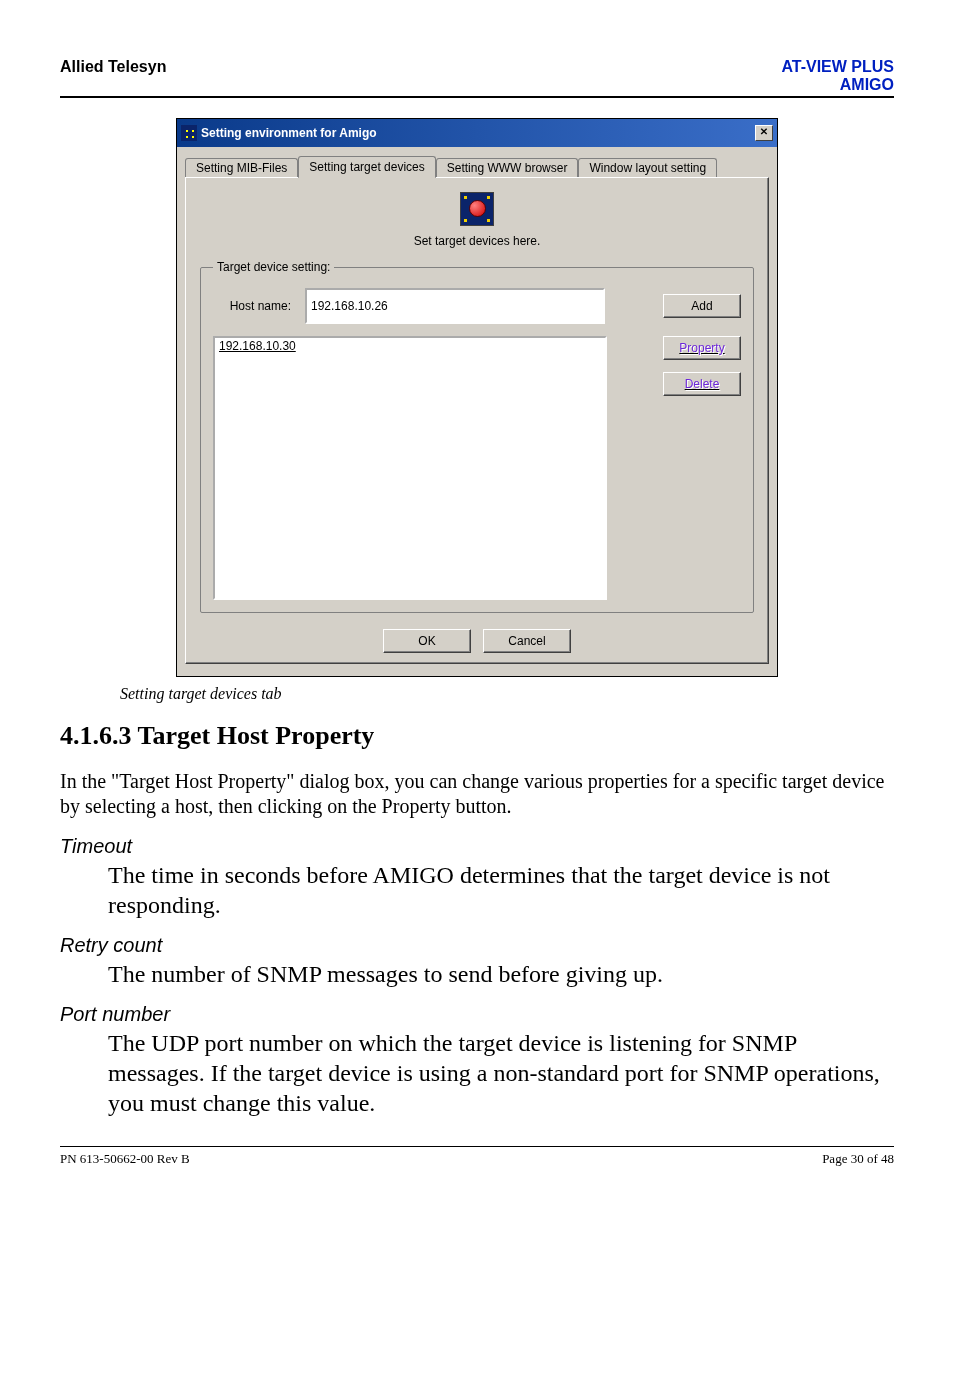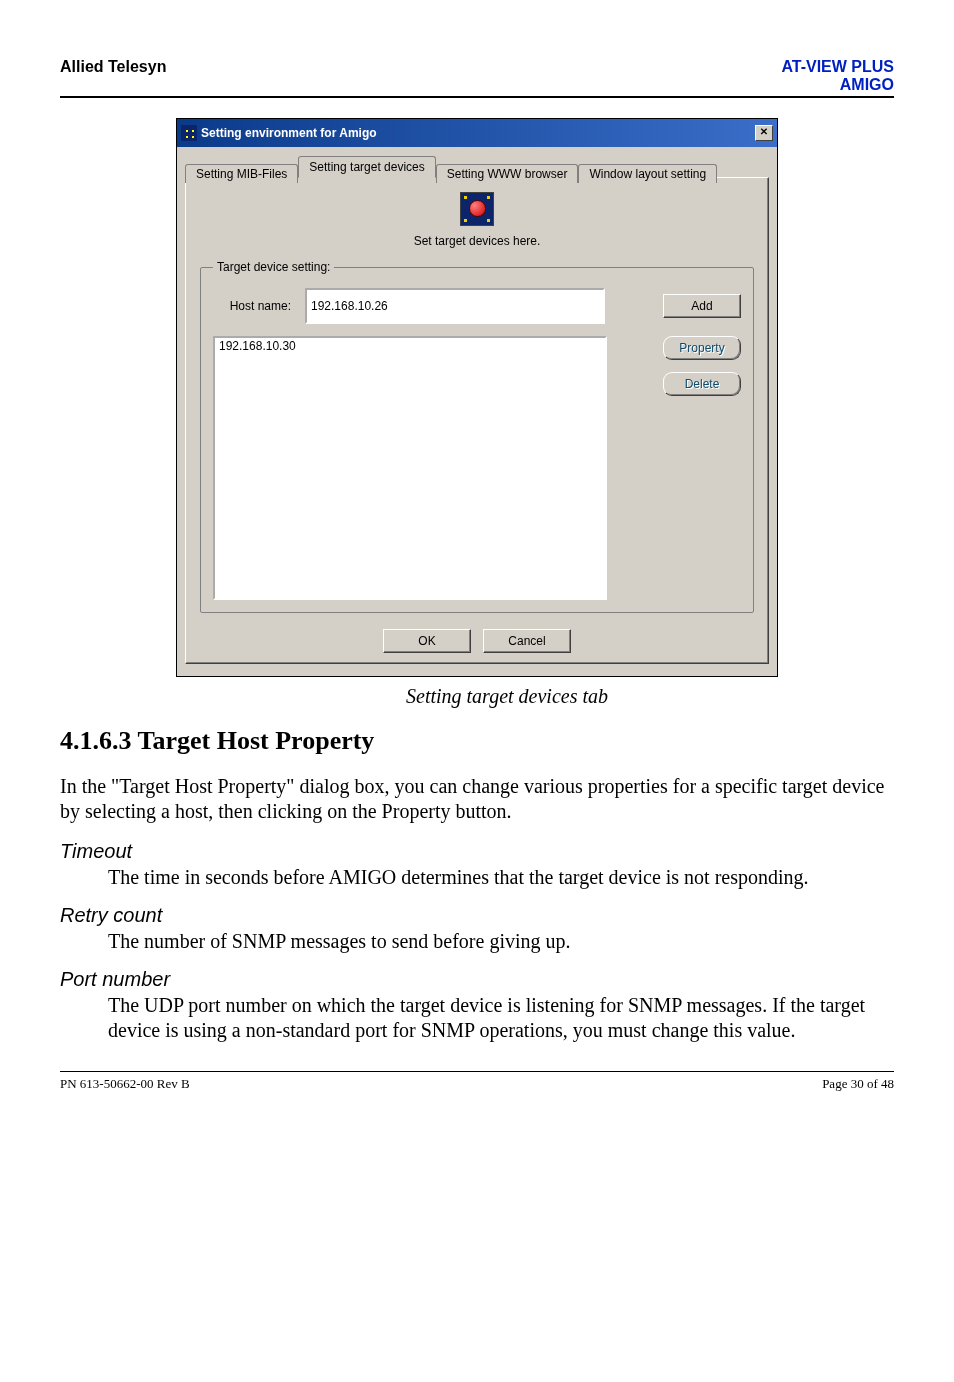--- a/index.html
+++ b/index.html
@@ -105,21 +105,21 @@
     color: #000;
     font-size: 12px;
     white-space: nowrap;
   }
   .tab.active {
     border-bottom: 1px solid #d4d0c8;
     top: 1px;
     z-index: 3;
   }
   .tab:not(.active) {
-    top: 6px;
+    top: 0;
     padding-top: 2px;
     padding-bottom: 2px;
   }
   .tab-panel {
     border: 1px solid #fff;
     border-left-color: #fff;
     border-top-color: #fff;
     border-right-color: #404040;
     border-bottom-color: #404040;
     box-shadow: inset -1px -1px 0 #808080, inset 1px 1px 0 #d4d0c8;
@@ -199,32 +199,32 @@
     background: #d4d0c8;
     border: 1px solid #404040;
     border-top-color: #fff;
     border-left-color: #fff;
     box-shadow: inset -1px -1px 0 #808080;
     font-size: 12px;
     cursor: pointer;
     padding: 0 6px;
   }
   .btn.disabled {
-    color: #0c4a6e;
+    color: #6d28d9;
     text-shadow: 1px 1px 0 #fff;
     cursor: default;
-    border-radius: 9px;
   }
   .underline-first::first-letter {
     text-decoration: underline;
   }
   .listrow {
     display: flex;
     gap: 21px;
     align-items: flex-start;
+    text-decoration: underline;
   }
   .listbox {
     width: 390px;
     height: 260px;
     border: 2px inset #fff;
     background: #fff;
     overflow: auto;
     font-family: Tahoma, Arial, sans-serif;
     font-size: 12px;
   }
@@ -239,23 +239,22 @@
   }
   .ok-cancel {
     display: flex;
     justify-content: center;
     gap: 12px;
     margin-top: 16px;
   }
   .caption {
     font-style: italic;
     font-family: "Times New Roman", Times, serif;
-    font-size: 20px;
+    font-size: 16px;
     margin: 8px 0 18px 60px;
-    text-align: center;
   }
   h2.section {
     font-family: "Times New Roman", Times, serif;
     font-size: 26px;
     font-weight: bold;
     margin: 14px 0 18px 0;
   }
   p.body {
     font-family: "Times New Roman", Times, serif;
     font-size: 20px;
@@ -263,21 +262,21 @@
     margin: 0 0 16px 0;
   }
   .term {
     font-family: Liberation Sans, sans-serif;
     font-style: italic;
     font-size: 20px;
     margin: 6px 0 2px 0;
   }
   .def {
     font-family: "Times New Roman", Times, serif;
-    font-size: 20px;
+    font-size: 24px;
     margin: 0 0 14px 48px;
     line-height: 1.25;
   }
   .footer-divider {
     border: none;
     border-top: 1.5px solid #000;
     margin: 28px 0 4px 0;
   }
   .footer-row {
     display: flex;

